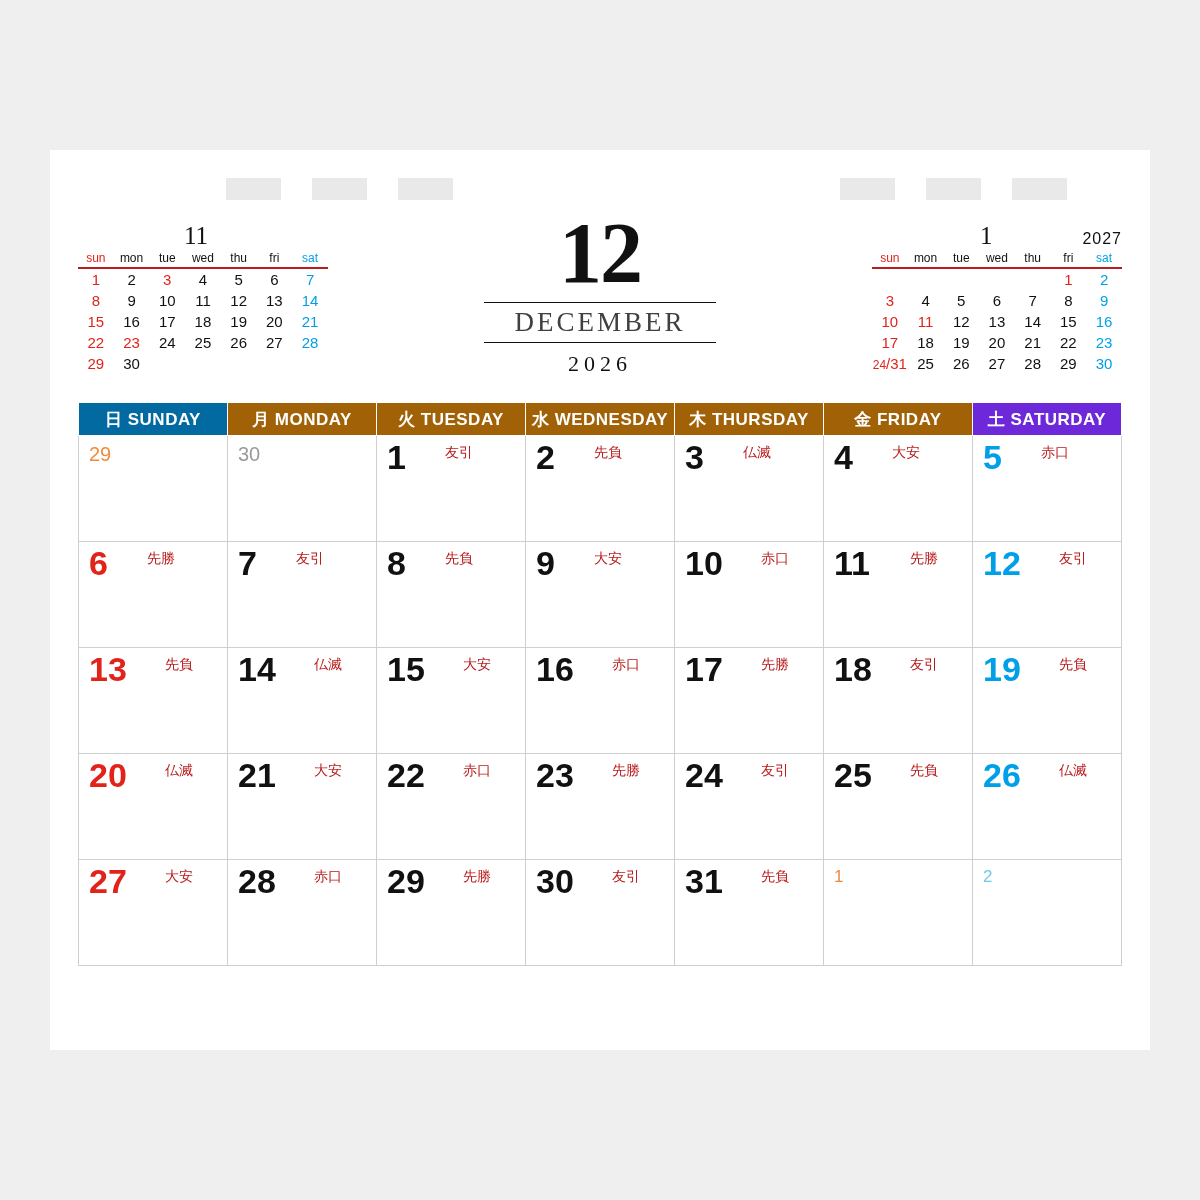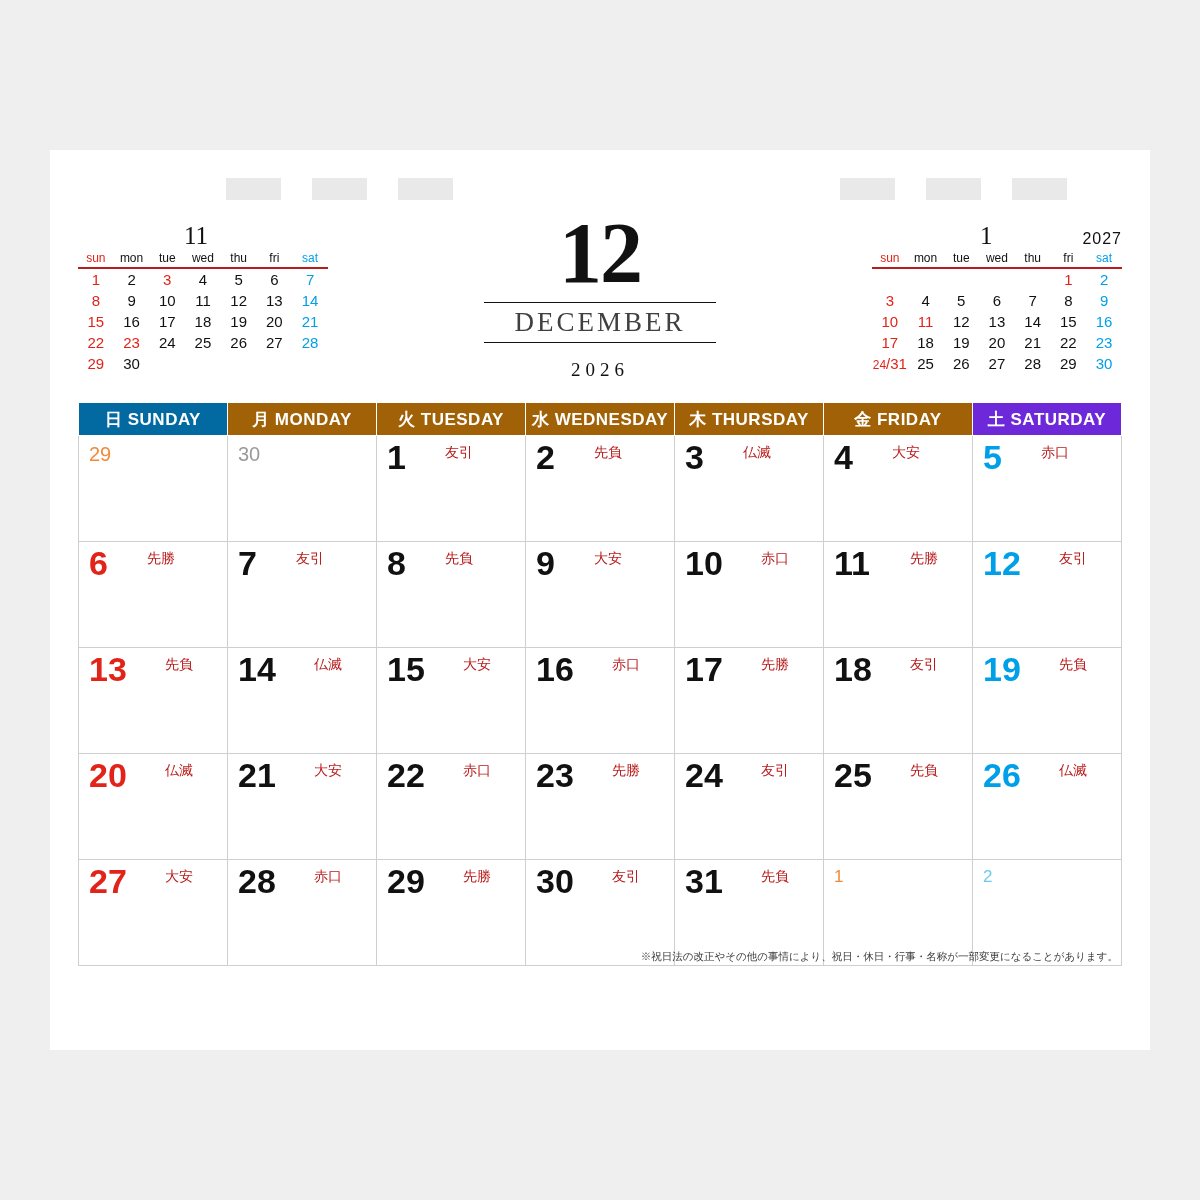--- a/index.html
+++ b/index.html
@@ -75,21 +75,21 @@
     font-family:"Liberation Serif", serif;
     font-size:27px;letter-spacing:3px;color:#404040;
     margin-top:4px;
   }
   .bm-rule2{
     width:232px;height:0;border-top:1px solid #111;
     margin:4px auto 0 auto;
   }
   .bm-year{
     font-family:"Liberation Serif", serif;
-    font-size:19px;letter-spacing:5px;color:#111;margin-top:16px;
+    font-size:22px;letter-spacing:5px;color:#111;margin-top:8px;
   }
 
   
   .grid{
     position:absolute;top:252px;left:28px;
     width:1044px;
   }
   table.cal{border-collapse:collapse;width:100%;table-layout:fixed;}
   table.cal th{
     height:30px;
@@ -522,16 +522,15 @@
               </div>
             </td>
             <td>
               <div class="cellinner">
                 <div class="dnum d-lblue tiny">2</div>
               </div>
             </td>
           </tr>
         </tbody>
     </table>
-    <div class="note">※祝日法の改正やその他の事情により、祝日・休日・行事・名称が一部変更になることがあります。</div>
   </div>
 
 </div>
 
 </body></html>

